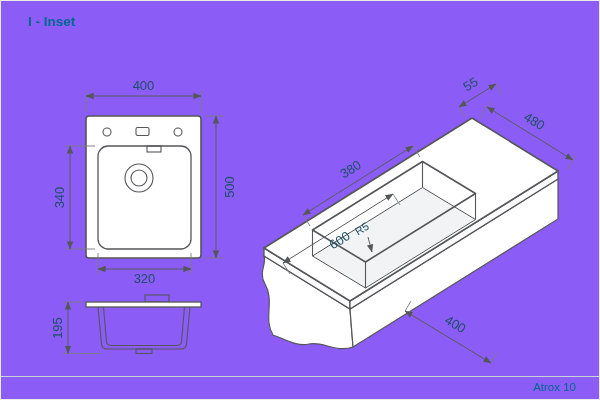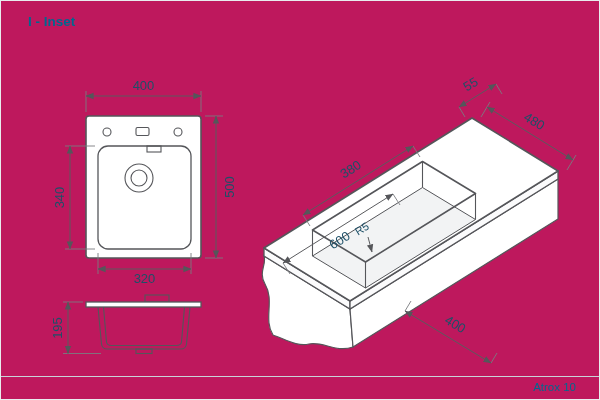--- a/index.html
+++ b/index.html
@@ -1,19 +1,19 @@
 <!DOCTYPE html>
 <html><head>
 <meta charset="utf-8">
 <style>
   html,body{margin:0;padding:0;background:#ffffff;}
   .page{
     position:relative;
     width:600px;height:400px;
-    background:#be185d;
+    background:#8b5cf6;
     font-family:"Liberation Sans",sans-serif;
     overflow:hidden;
     border:1px solid #e8ecef;
     box-sizing:border-box;
   }
   svg{position:absolute;left:0;top:0;}
   .title{
     fill:#00688f;
     font-size:13.5px;
     font-weight:bold;

